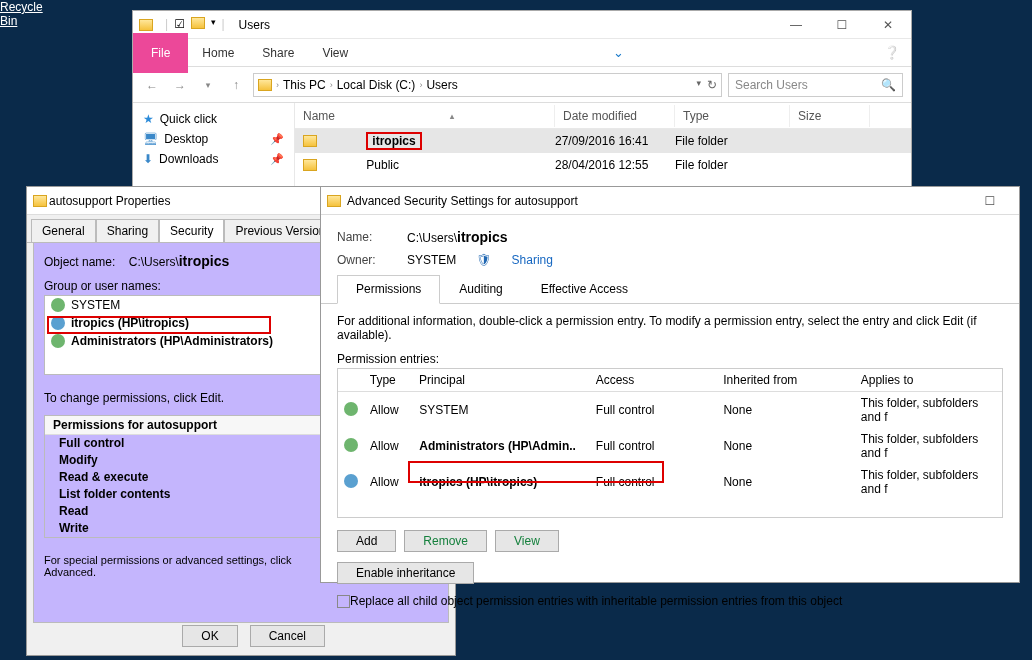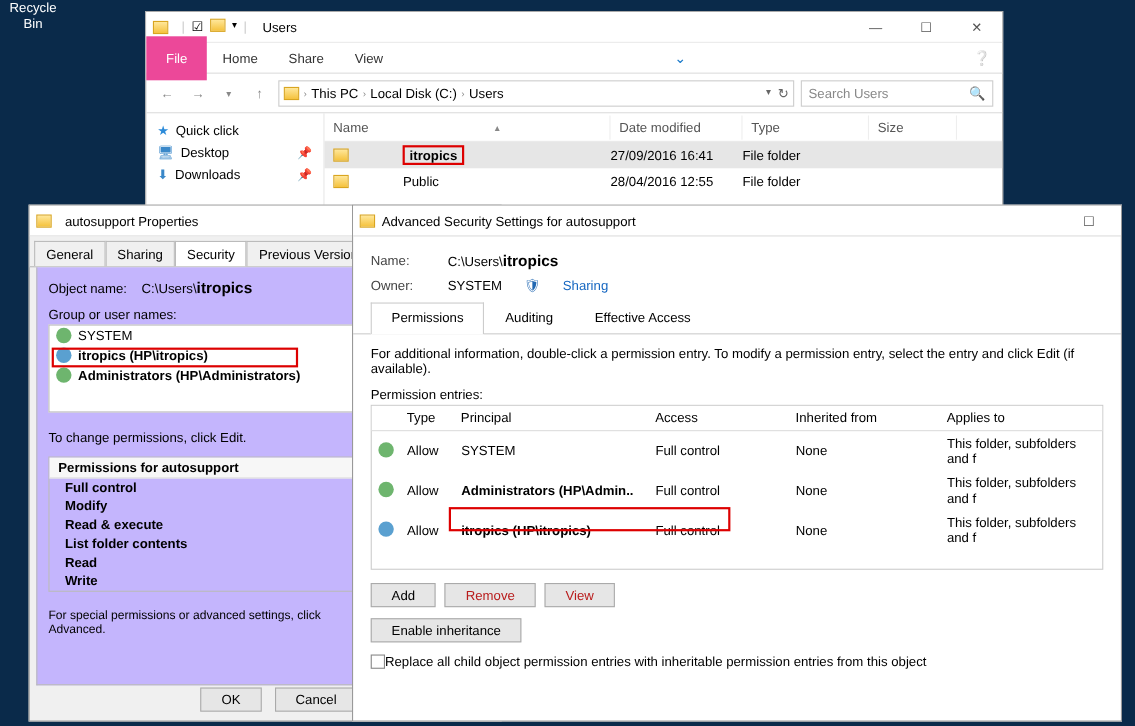--- a/index.html
+++ b/index.html
@@ -1,17 +1,17 @@
 <!DOCTYPE html>
 <html><head>
 <meta charset="utf-8">
 <style>
 * { box-sizing: border-box; margin: 0; padding: 0; font-family: "Segoe UI", Tahoma, sans-serif; font-size: 12px; }
 body { background: #0a2a4a; width: 1032px; height: 660px; position: relative; overflow: hidden; }
-.desktop-icon { position: absolute; top: 0; left: 0; width: 60px; text-align: center; color: #fff; font-size: 11px; }
+.desktop-icon { position: absolute; top: 0; left: 0; width: 60px; color: #fff; font-size: 11px; text-decoration: underline; }
 
 
 .explorer { position: absolute; left: 132px; top: 10px; width: 780px; background: #fff; border: 1px solid #aaa; }
 .titlebar { display: flex; align-items: center; height: 28px; background: #fff; border-bottom: 1px solid #e8e8e8; }
 .titlebar .left { display: flex; align-items: center; gap: 6px; padding-left: 6px; }
 .titlebar .icons-qat { display: flex; gap: 6px; margin-left: 6px; }
 .titlebar .title { margin-left: 8px; }
 .win-controls { margin-left: auto; display: flex; }
 .win-controls div { width: 46px; height: 28px; display: flex; align-items: center; justify-content: center; color: #555; }
 .ribbon { display: flex; align-items: center; background: #fff; border-bottom: 1px solid #ddd; height: 28px; }
@@ -36,40 +36,40 @@
 .col-type { width: 115px; }
 .col-size { width: 80px; }
 .filerow { display: flex; align-items: center; height: 24px; }
 .filerow.sel { background: #e6e6e6; }
 .filerow .col-name { padding-left: 8px; }
 .folder-icon { width: 14px; height: 12px; background: linear-gradient(#ffe79a,#f5c23d); border: 1px solid #d9a520; display: inline-block; }
 .redbox { border: 2px solid #d00; display: inline-block; padding: 0 4px; }
 
 
 .props { position: absolute; left: 26px; top: 186px; width: 430px; height: 470px; background: #f0f0f0; border: 1px solid #999; }
-.props .ptitle { display: flex; align-items: center; gap: 12px; height: 28px; padding: 0 6px; background: #fff; border-bottom: 1px solid #ddd; }
+.props .ptitle { display: flex; align-items: center; gap: 2px; height: 28px; padding: 0 6px; background: #fff; border-bottom: 1px solid #ddd; }
 .tabs { display: flex; background: #f0f0f0; border-bottom: 1px solid #bbb; padding: 4px 4px 0 4px; gap: 0; }
 .tabs .t { padding: 4px 10px; border: 1px solid #bbb; border-bottom: none; background: #f0f0f0; }
 .tabs .t.active { background: #fff; }
 .tabbody { background: #c4b5fd; margin: 0 6px; padding: 10px; border: 1px solid #bbb; border-top: none; height: 380px; position: relative; }
 .objrow { margin-bottom: 10px; }
 .grouplabel { margin-bottom: 2px; }
 .groupbox { border: 1px solid #bbb; height: 80px; background: #fff; }
 .grouprow { display: flex; align-items: center; gap: 6px; padding: 2px 6px; }
 .usericon { width: 14px; height: 14px; background: #6eb56e; border-radius: 50%; display: inline-block; }
 .usericon.single { background: #5aa0d0; }
 .permtable { margin-top: 6px; border: 1px solid #bbb; font-weight: bold; }
 .permhdr { display: flex; justify-content: space-between; padding: 2px 8px; border-bottom: 1px solid #ddd; background: #f7f7f7; }
 .permrow { display: flex; justify-content: space-between; padding: 1px 14px 1px 14px; }
 .check { font-size: 13px; }
 .footnote { font-size: 11px; margin-top: 8px; }
 .btn { background: #e6e6e6; border: 1px solid #aaa; padding: 3px 18px; }
 
 
-.adv { position: absolute; left: 320px; top: 186px; width: 700px; height: 470px; background: #fff; border: 1px solid #999; }
+.adv { position: absolute; left: 320px; top: 186px; width: 700px; height: 397px; background: #fff; border: 1px solid #999; }
 .adv .atitle { display: flex; align-items: center; gap: 6px; height: 28px; padding: 0 6px; background: #fff; border-bottom: 1px solid #ddd; }
 .adv .atitle .win-controls { margin-left: auto; }
 .advbody { padding: 14px 16px; }
 .advrow { display: flex; gap: 20px; align-items: center; margin-bottom: 8px; }
 .advrow .lbl { width: 50px; color: #444; }
 .shield { color: #2067b2; font-size: 12px; }
 .link { color: #1667c1; }
 .advtabs { display: flex; border-bottom: 1px solid #ccc; margin: 8px -16px 10px -16px; padding: 0 16px; }
 .advtabs .at { padding: 6px 18px; border: 1px solid transparent; }
 .advtabs .at.active { border: 1px solid #ccc; border-bottom: 1px solid #fff; margin-bottom: -1px; background: #fff; }
@@ -79,21 +79,21 @@
 .ehdr { display: flex; border-bottom: 1px solid #ddd; background: #fff; }
 .ehdr div, .erow div { padding: 4px 6px; }
 .ec-icon { width: 26px; }
 .ec-type { width: 50px; }
 .ec-prin { width: 180px; }
 .ec-acc { width: 130px; }
 .ec-inh { width: 140px; }
 .ec-app { width: 150px; }
 .erow { display: flex; align-items: center; }
 .advbtns { display: flex; gap: 8px; margin-top: 12px; }
-.advbtns .btn.disabled { color: #b91c1c; }
+.advbtns .btn.disabled { color: #15803d; }
 .enable { margin-top: 10px; display: inline-block; }
 .chkrow { display: flex; align-items: center; gap: 0; margin-top: 10px; font-size: 12px; }
 .chkbox { width: 13px; height: 13px; border: 1px solid #888; display: inline-block; }
 .sortarrow { font-size: 9px; color: #888; }
 </style>
 </head>
 <body>
 
 <div class="desktop-icon">
   <div>Recycle Bin</div>

